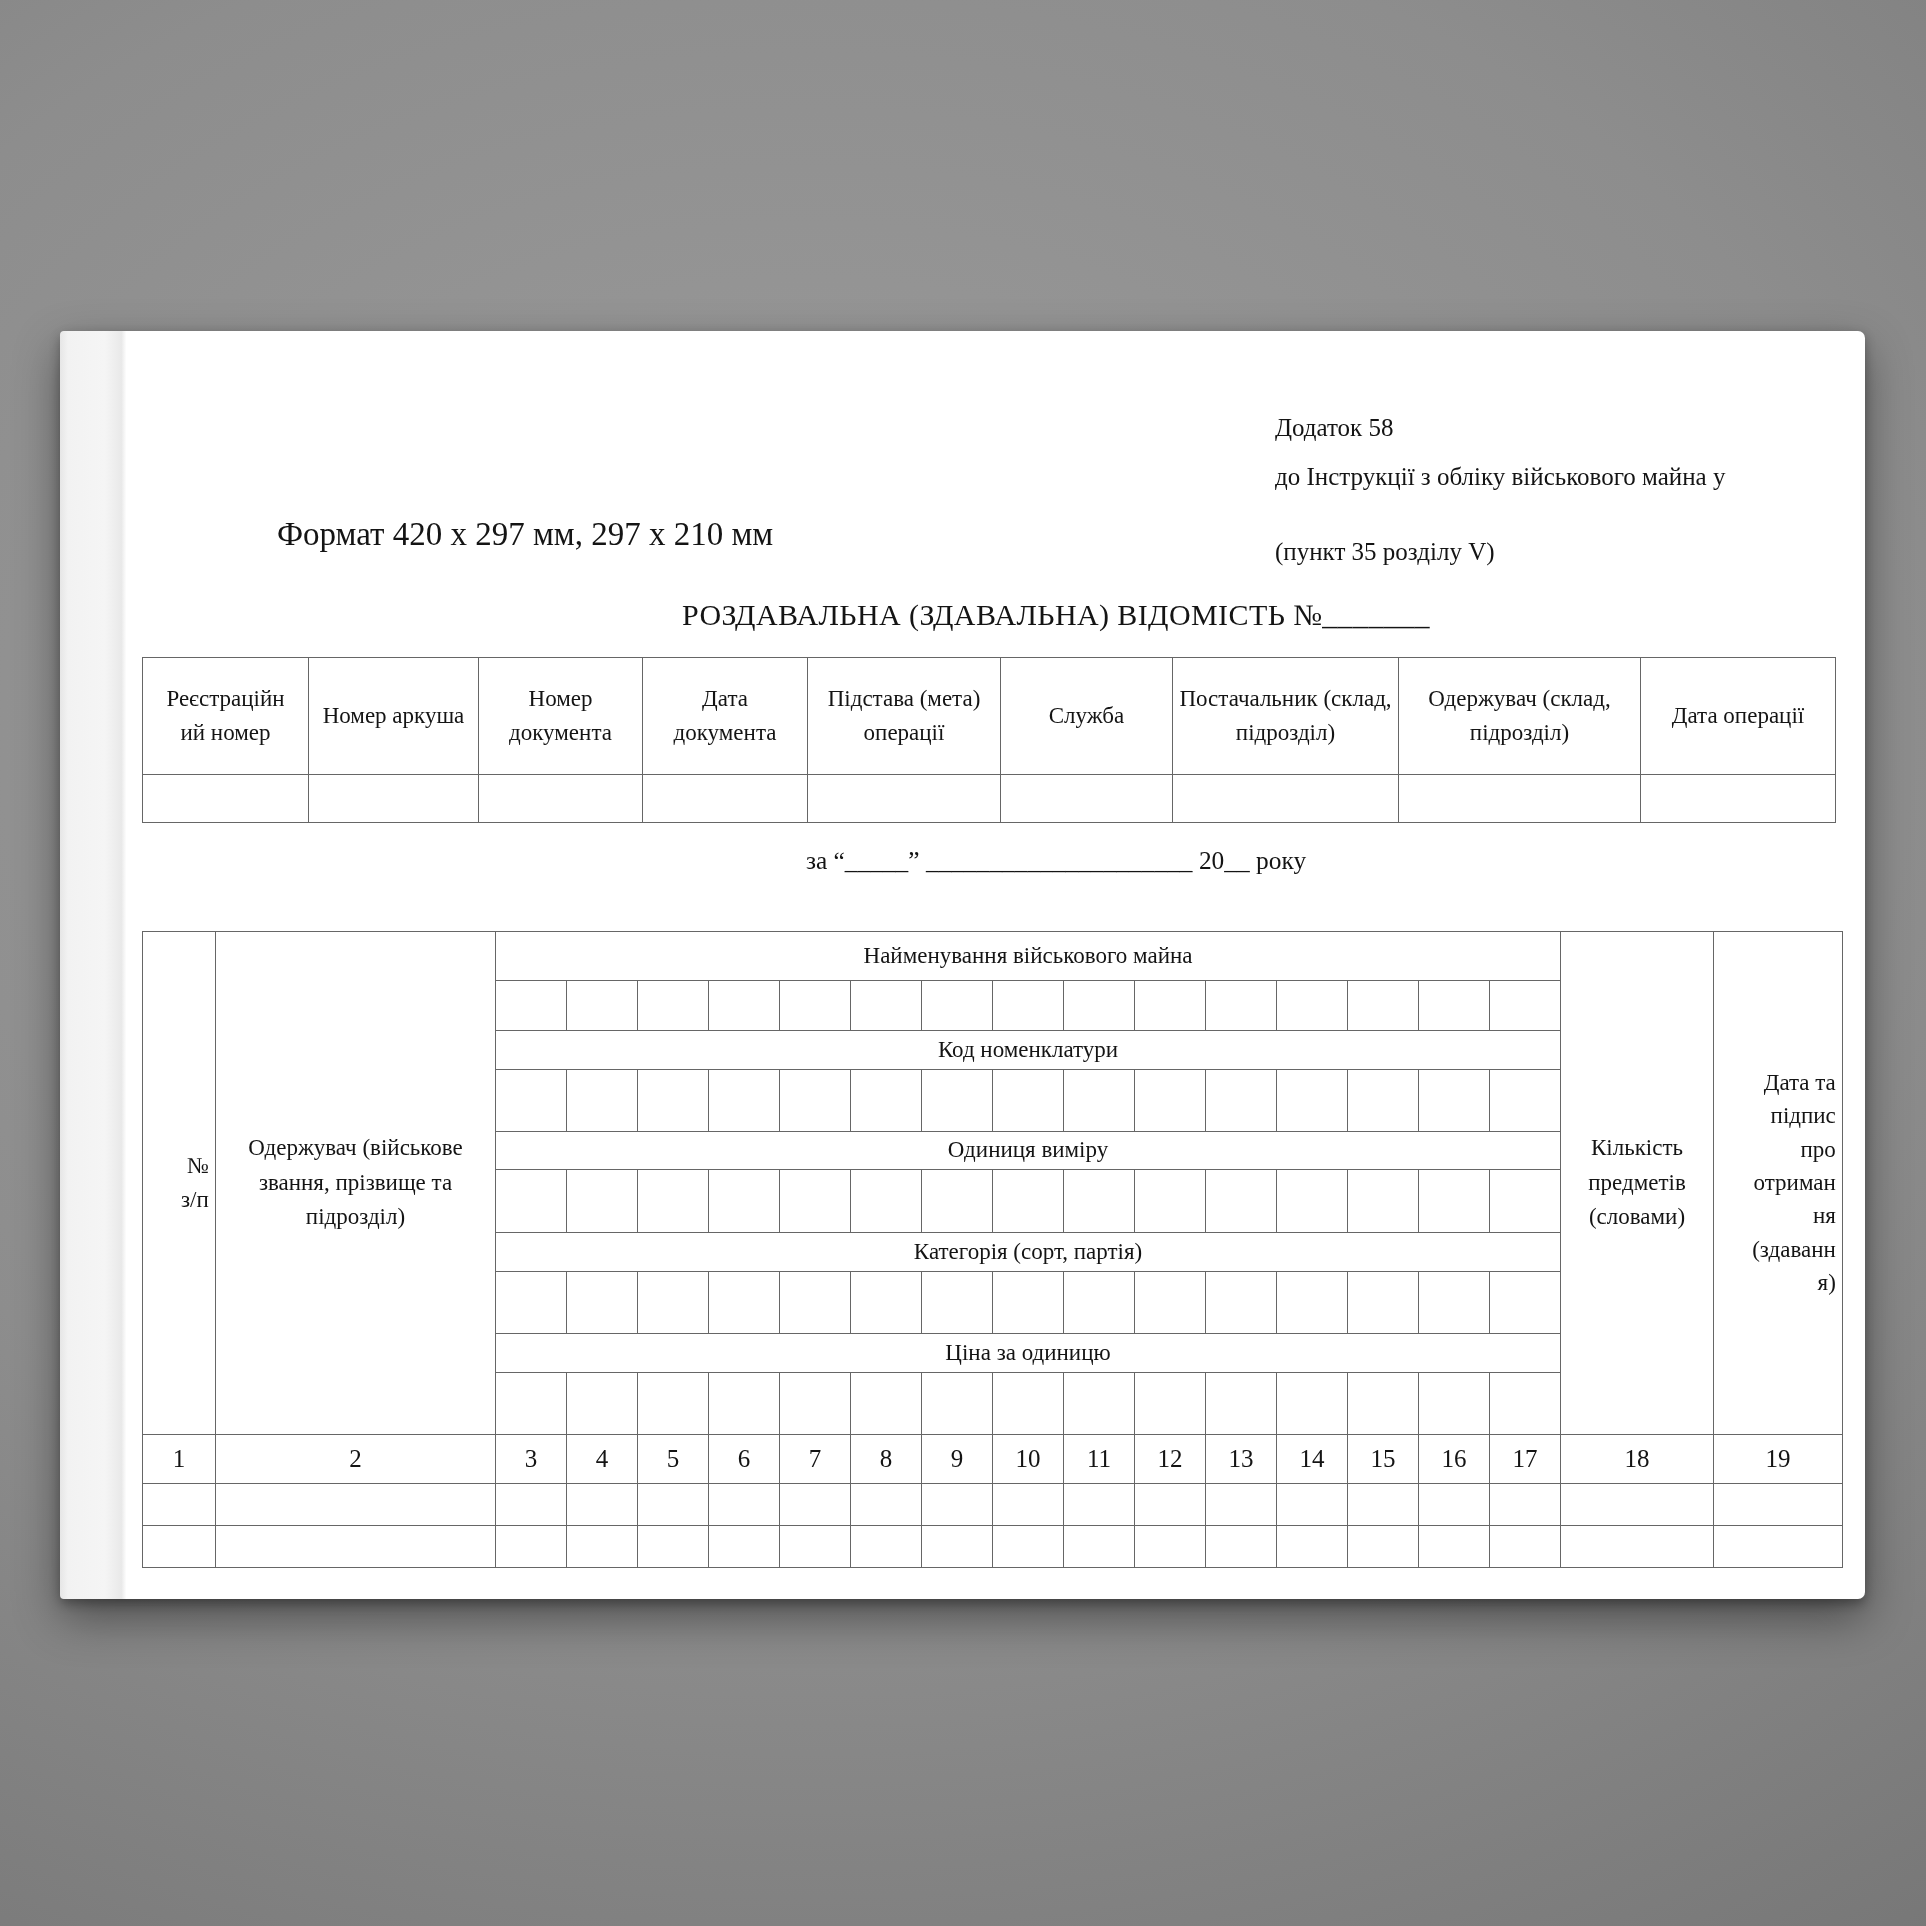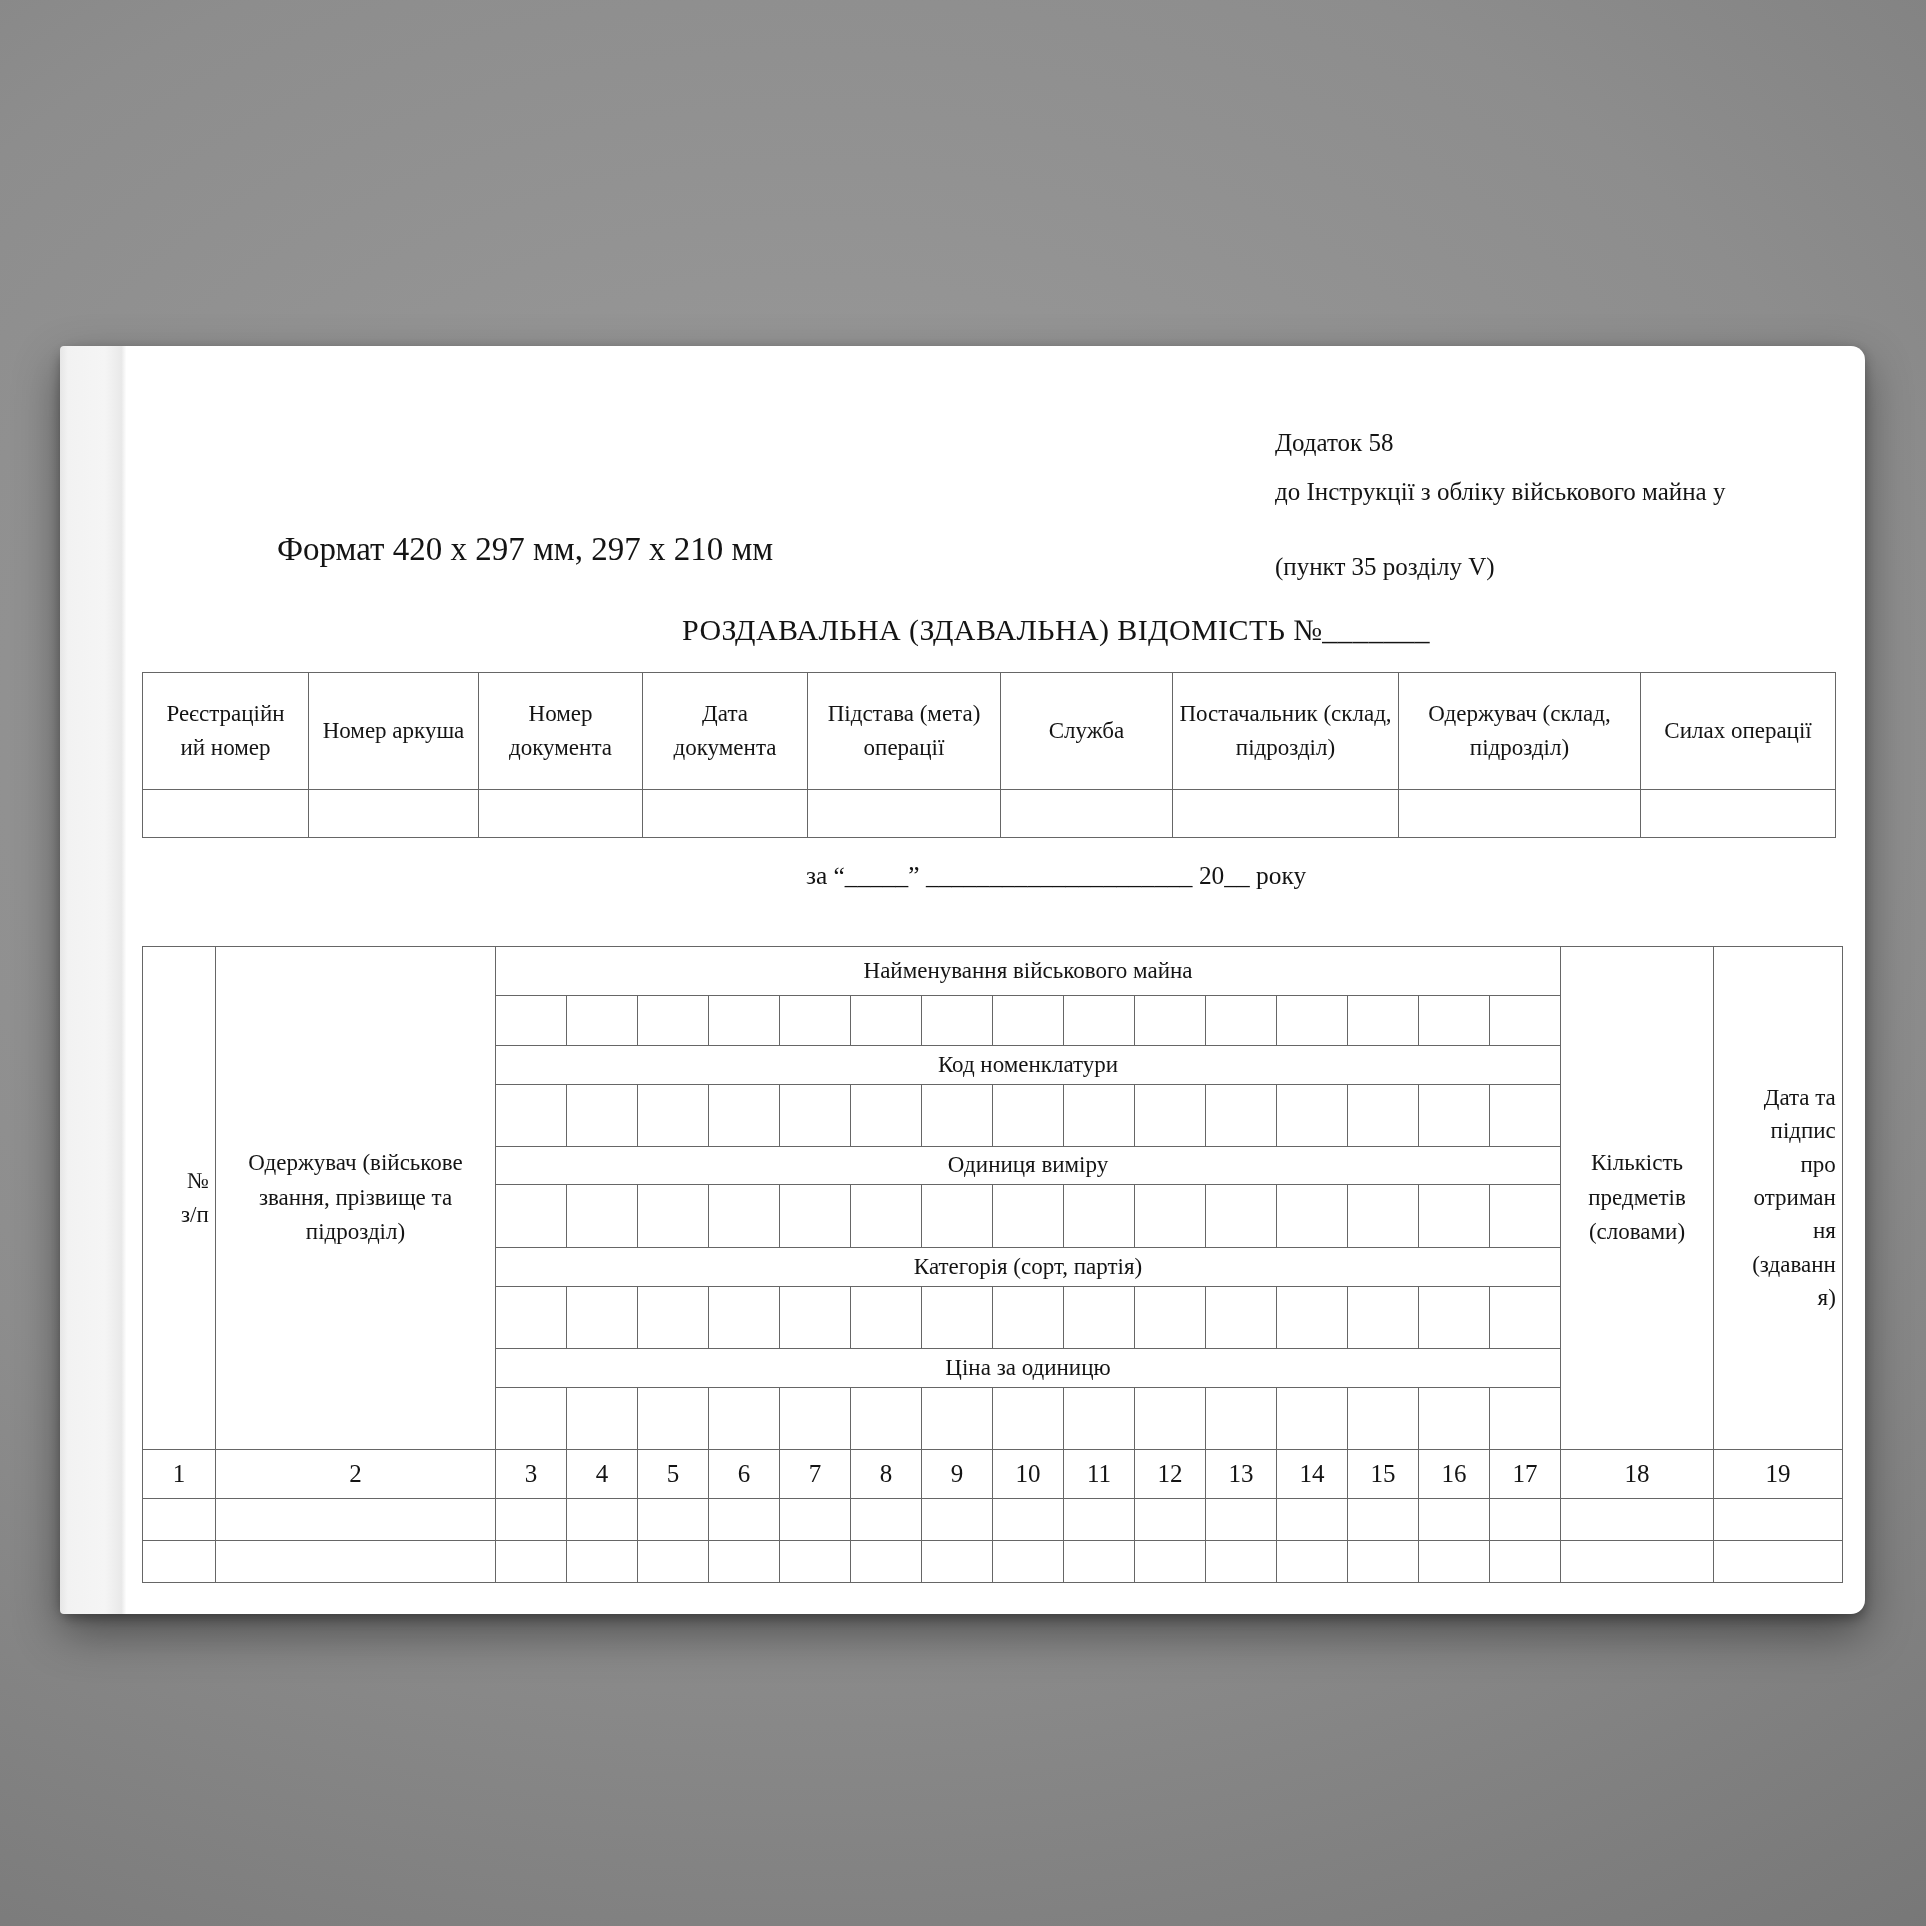--- a/index.html
+++ b/index.html
@@ -9,22 +9,22 @@
   body{
     width:1926px;height:1926px;overflow:hidden;
     font-family:"Liberation Serif","DejaVu Serif",serif;
     color:var(--ink);
   }
   .stage{
     position:relative;width:1926px;height:1926px;
     background:radial-gradient(2003px 1541px at 42% 38%, #9c9c9c 0%, var(--bg) 55%, #757575 100%);
   }
   .paper{
-    position:absolute;left:60px;top:346px;width:1805px;height:1268px;
-    background:var(--paper);border-radius:14px;
+    position:absolute;left:60px;top:331px;width:1805px;height:1268px;
+    background:var(--paper);border-radius:7px;
     box-shadow:0 4.6px 10.8px rgba(0,0,0,.30), 0 18.5px 46px rgba(0,0,0,.42);
   }
   .spine{
     position:absolute;left:0;top:0;bottom:0;width:66px;
     border-radius:3.9px 0 0 3.9px;
     background:linear-gradient(90deg,#e6e6e6 0%,#f2f2f2 12%,#f5f5f5 68%,#e9e9e9 93%,#fdfdfd 100%);
   }
   .appendix{
     position:absolute;left:1215px;top:72px;width:539px;
     font-size:25px;line-height:49px;
@@ -86,21 +86,21 @@
         <tr id="t1-head">
             <td class="h">Реєстраційн
 ий номер</td>
             <td class="h">Номер аркуша</td>
             <td class="h">Номер документа</td>
             <td class="h">Дата документа</td>
             <td class="h">Підстава (мета) операції</td>
             <td class="h">Служба</td>
             <td class="h">Постачальник (склад, підрозділ)</td>
             <td class="h">Одержувач (склад, підрозділ)</td>
-            <td class="h">Силах операції</td>
+            <td class="h">Дата операції</td>
           </tr>
         <tr id="t1-empty">
             <td class="e"></td>
             <td class="e"></td>
             <td class="e"></td>
             <td class="e"></td>
             <td class="e"></td>
             <td class="e"></td>
             <td class="e"></td>
             <td class="e"></td>

